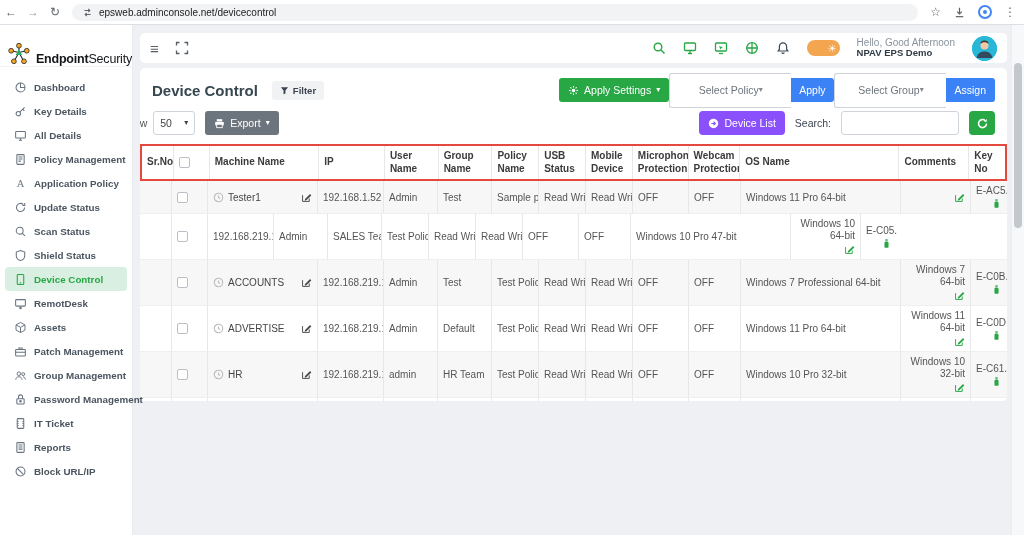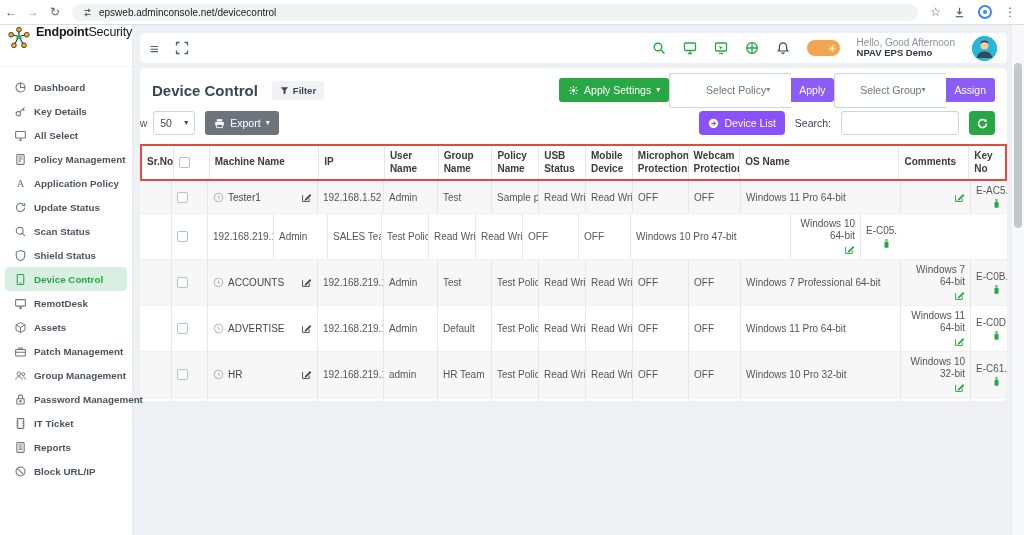--- a/index.html
+++ b/index.html
@@ -12,21 +12,21 @@
   .chrome .navbtn.fwd { color:#9aa0a6; }
   .urlbar { flex:1; height:17px; margin:0 12px 0 6px; max-width:862px; background:#f1f3f4; border-radius:9px; display:flex; align-items:center; padding:0 10px; gap:6px; }
   .urlbar .url { font-size:10px; color:#202124; }
   .chrome-right { display:flex; align-items:center; gap:12px; margin-left:auto; padding-right:8px; }
   .chrome-right .ci { color:#5f6368; font-size:12px; cursor:pointer; line-height:1; }
   .profile-dot { width:14px; height:14px; border-radius:50%; border:2px solid #4285f4; display:inline-block; position:relative; }
   .profile-dot::after{ content:""; position:absolute; left:3px; top:3px; width:4px; height:4px; border-radius:50%; background:#4285f4;}
 
   
   .sidebar { position:absolute; top:25px; left:0; width:133px; bottom:0; background:#fff; border-right:1px solid #e9ebee; z-index:10; }
-  .logo-row { height:42px; display:flex; align-items:flex-start; gap:5px; padding-left:7px; border-bottom:1px solid #f2f3f5; }
+  .logo-row { height:42px; display:flex; align-items:flex-end; gap:5px; padding-left:7px; border-bottom:1px solid #f2f3f5; }
   .logo-text { font-size:12.5px; color:#15171a; letter-spacing:-0.2px; }
   .logo-text b { font-weight:800; }
   .nav { padding-top:8px; }
   .nav-item { height:24px; display:flex; align-items:center; gap:7px; padding:0 6px 0 9px; margin:0 5px; border-radius:4px; cursor:pointer; color:#4a5560; }
   .nav-item .nav-icon { width:13px; height:13px; color:#6a7480; flex:0 0 13px; }
   .nav-item .nav-icon svg { width:13px; height:13px; display:block; }
   .nav-item .nav-label { font-size:9.8px; font-weight:700; white-space:nowrap; }
   .nav-item.active { background:#d9efe1; color:#28a745; }
   .nav-item.active .nav-icon { color:#28a745; }
   .nav-item .chev { margin-left:auto; font-size:11px; color:#8a939d; }
@@ -47,26 +47,26 @@
   .avatar svg { width:25px; height:25px; display:block; }
 
   
   .card { position:absolute; left:140px; top:68px; width:867px; height:333px; background:#fff; border-radius:5px; padding:9px 12px; overflow:hidden; z-index:4; }
   .row1 { display:flex; align-items:center; height:26px; }
   .page-title { font-size:15px; font-weight:700; color:#37474f; }
   .filter-btn { margin-left:14px; background:#f1f2f3; border:none; border-radius:3px; height:19px; padding:0 8px; font-size:9.5px; color:#3c4450; display:flex; align-items:center; gap:4px; cursor:pointer; font-weight:600; }
   .row1-right { margin-left:auto; display:flex; align-items:center; gap:0; }
   .btn { border:none; border-radius:3px; height:24px; font-size:10.5px; color:#fff; display:inline-flex; align-items:center; gap:5px; padding:0 9px; cursor:pointer; font-family:inherit; }
   .btn-green { background:#28a745; }
-  .btn-blue { background:#8b5cf6; border-radius:0 3px 3px 0;padding-left:8px; }
+  .btn-blue { background:#3b82f6; border-radius:0 3px 3px 0;padding-left:8px; }
   .btn-purple { background:#8950fc; border-radius:4px; }
   .btn-dark { background:#6c757d; }
   .caret { font-size:8px; line-height:1; }
   .sel-group { display:flex; align-items:center; }
-  .select { height:35px; border:1px solid #ced4da; border-right:none; border-radius:3px 0 0 3px; background:#fff; color:#6c757d; font-size:10.5px; display:flex; align-items:center; justify-content:flex-end; padding:0 21px; cursor:pointer; }
+  .select { height:35px; border:1px solid #ced4da; border-right:none; border-radius:3px 0 0 3px; background:#fff; color:#6c757d; font-size:10.5px; display:flex; align-items:center; justify-content:center; padding:0 21px; cursor:pointer; }
   .select .caret { color:#888; }
   .sel-policy { width:122px; }
   .sel-grp { width:112px; }
 
   .row2 { display:flex; align-items:center; height:26px; margin-top:7px; }
   .show-group { display:flex; align-items:center; gap:6px; margin-left:-31px; }
   .show-label { font-size:10.5px; color:#555; }
   .page-size { width:42px; height:24px; border:1px solid #ced4da; border-radius:3px; background:#fff; font-size:10.5px; color:#444; display:flex; align-items:center; justify-content:space-between; padding:0 6px; cursor:pointer; }
   .export-btn { margin-left:10px; }
   .row2-right { margin-left:auto; display:flex; align-items:center; gap:10px; }
@@ -158,21 +158,21 @@
         </span>
         <span class="nav-label">Key Details</span>
       </div>
       <div class="nav-item">
         <span class="nav-icon">
           <svg viewBox="0 0 16 16" fill="none" stroke="currentColor" stroke-width="1.3">
             <rect x="2" y="3" width="12" height="8" rx="1"></rect>
             <path d="M6 13.8h4M8 11v2.8"></path>
           </svg>
         </span>
-        <span class="nav-label">All Select</span>
+        <span class="nav-label">All Details</span>
       </div>
       <div class="nav-item">
         <span class="nav-icon">
           <svg viewBox="0 0 16 16" fill="none" stroke="currentColor" stroke-width="1.3">
             <rect x="3.5" y="2" width="9" height="12" rx="1"></rect>
             <path d="M5.5 5h5M5.5 7.5h5M5.5 10h3"></path>
           </svg>
         </span>
         <span class="nav-label">Policy Management</span>
       </div>

